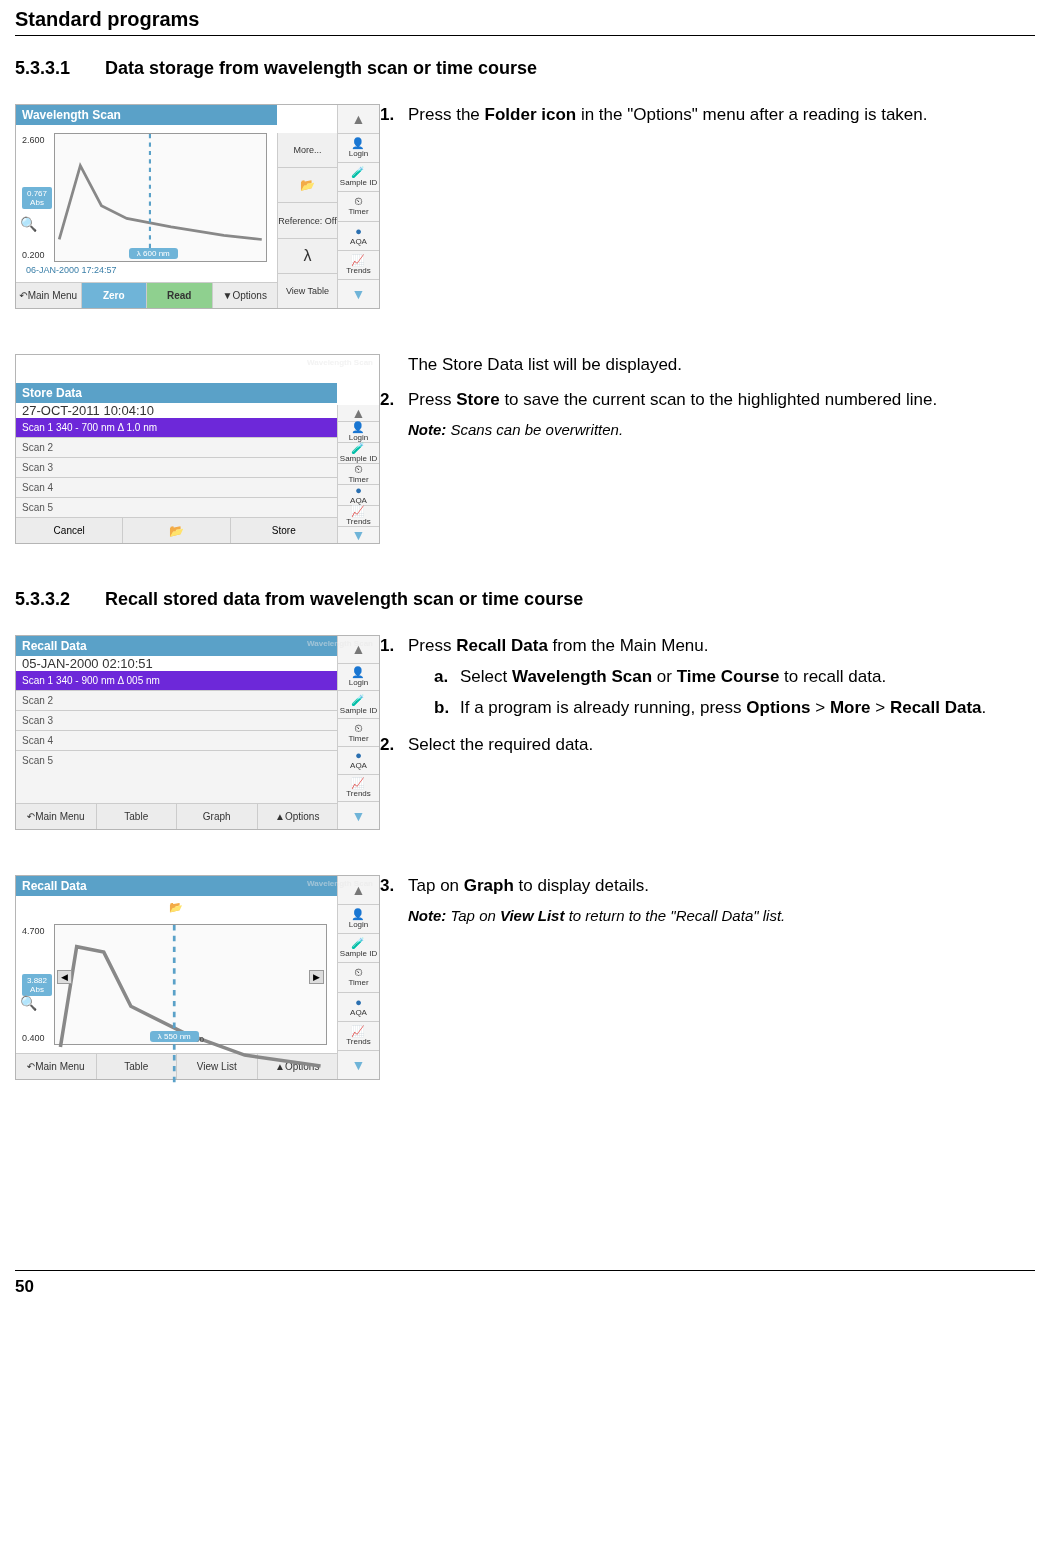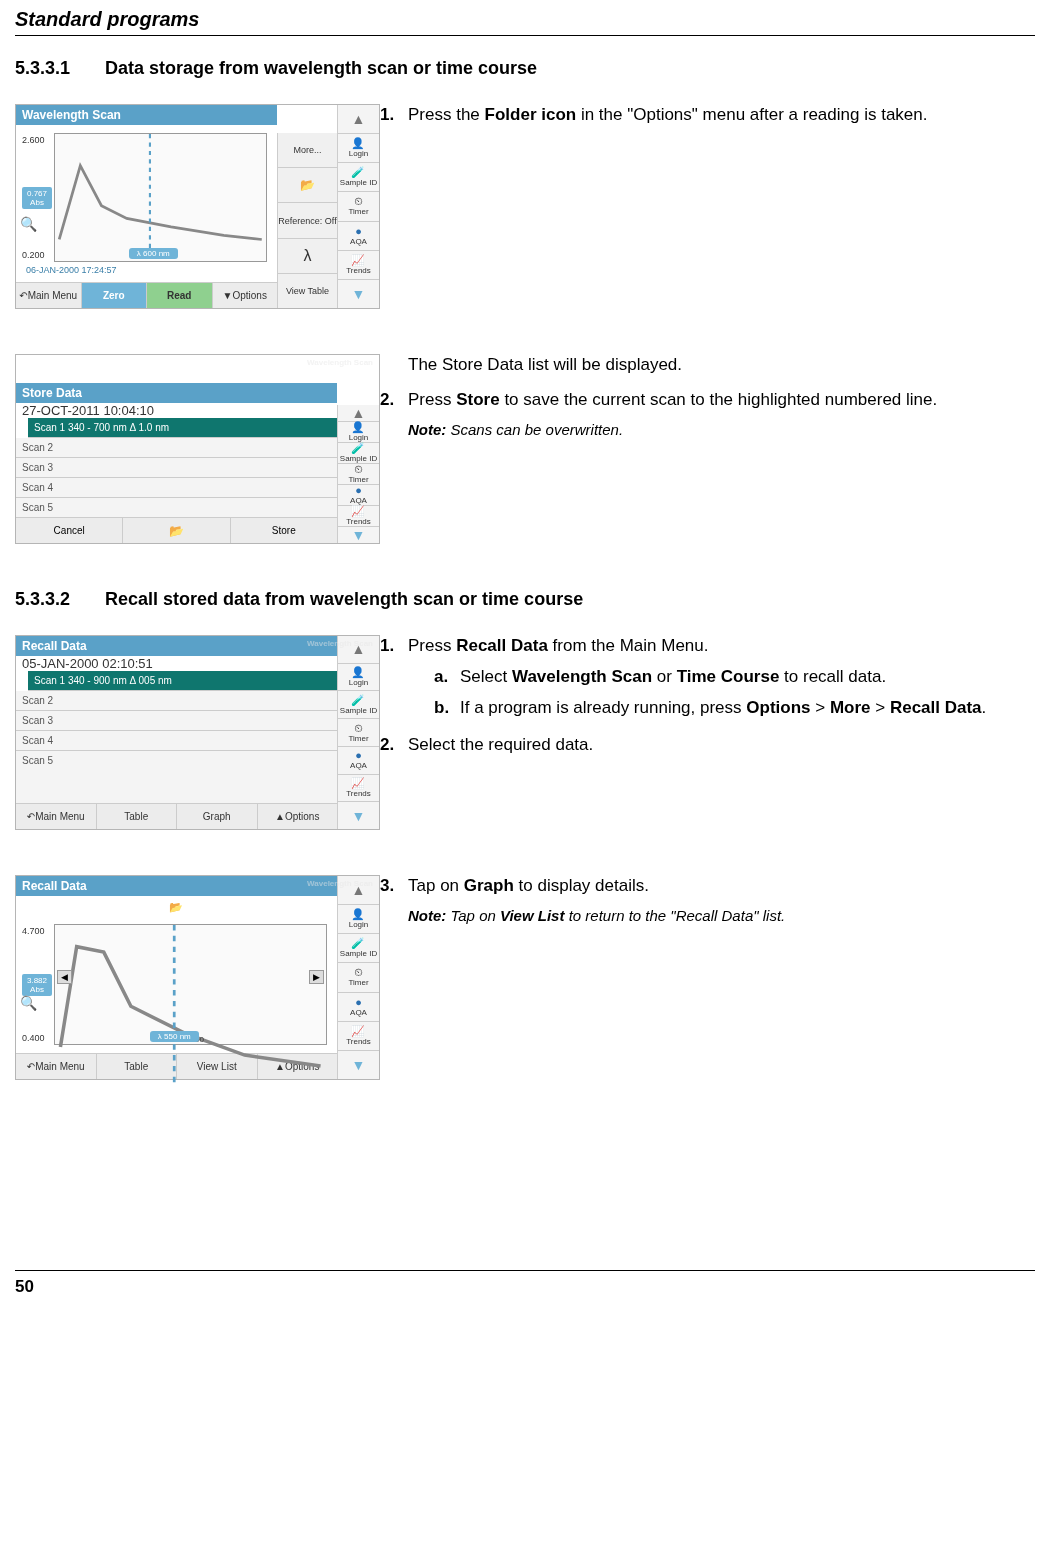--- a/index.html
+++ b/index.html
@@ -4,21 +4,21 @@
   <style>
     * { box-sizing: border-box; margin: 0; padding: 0; }
     body {
       font-family: Arial, Helvetica, sans-serif;
       width: 1050px;
       background: #fff;
       color: #000;
       padding: 0 15px;
     }
     .header { border-bottom: 1px solid #000; padding: 8px 0 4px 0; }
-    .header-title { font-size: 20px; font-weight: bold; font-style: italic; }
+    .header-title { font-size: 20px; font-weight: bold; }
     .section-heading { display: flex; gap: 20px; margin: 22px 0 25px 0; }
     .sec-num { font-size: 18px; font-weight: bold; min-width: 70px; }
     .sec-title { font-size: 18px; font-weight: bold; }
     .block { display: flex; align-items: flex-start; margin-bottom: 45px; }
     .screenshot { width: 365px; flex: 0 0 365px; }
     .instructions { flex: 1; font-size: 17px; line-height: 1.35; }
     .instructions ol { list-style: none; }
     .instructions li { display: flex; margin-bottom: 10px; }
     .instructions .num { font-weight: bold; min-width: 28px; display: inline-block; }
     .instructions .txt { flex: 1; }
@@ -51,21 +51,21 @@
     .chart-area { flex: 1; position: relative; padding: 6px; display: flex; }
     .y-left { width: 30px; display: flex; flex-direction: column; justify-content: space-between; font-size: 9px; color: #333; padding: 4px 0; }
     .abs-badge { background: #6fb4d8; color: #fff; font-size: 8px; padding: 2px; border-radius: 2px; text-align: center; margin: 6px 0; }
     .chart-box { flex: 1; border: 1px solid #999; position: relative; margin: 2px 4px 2px 2px; background: #fafafa; }
     .chart-path { position: absolute; inset: 0; }
     .chart-xax { position: absolute; bottom: -2px; left: 0; right: 0; height: 14px; display: flex; justify-content: center; align-items: center; font-size: 8px; color: #333; padding: 0 4px; }
     .lambda-pill { position: absolute; bottom: 2px; left: 35%; background: #6fb4d8; color: #fff; font-size: 8px; padding: 1px 8px; border-radius: 3px; }
     .datestamp { font-size: 9px; color: #3a7fa8; padding: 1px 4px; }
     .zoom { position: absolute; left: 4px; top: 58%; font-size: 14px; color: #333; }
     .listrow { border-bottom: 1px solid #ccc; font-size: 10px; color: #555; padding: 4px 6px; background: #f4f4f4; }
-    .listrow.active { background: #0f766e; color: #fff; margin-left: 12px; }
+    .listrow.active { background: #6d28d9; color: #fff; }
     .listtitle { font-size: 13px; color: #333; padding: 0 6px; }
     .store-btns { display: flex; border-top: 1px solid #ccc; height: 26px; }
     .store-btns > div { flex: 1; display: flex; align-items: center; justify-content: center; font-size: 10px; border-right: 1px solid #ccc; background: #ececec; }
     .store-btns > div:last-child { border-right: none; }
     .folder-ico { color: #c29a2a; font-size: 12px; }
     .arrow-up { color: #777; font-size: 14px; }
     .arrow-dn { color: #6fb4d8; font-size: 14px; }
     .cursor-l, .cursor-r { position: absolute; top: 38%; background: #ddd; border: 1px solid #999; font-size: 9px; padding: 1px 3px; }
     .cursor-l { left: 2px; } .cursor-r { right: 2px; }
     .top-right-label { position: absolute; right: 6px; top: 3px; font-size: 8px; color: #e6e6e6; opacity: .5; }

